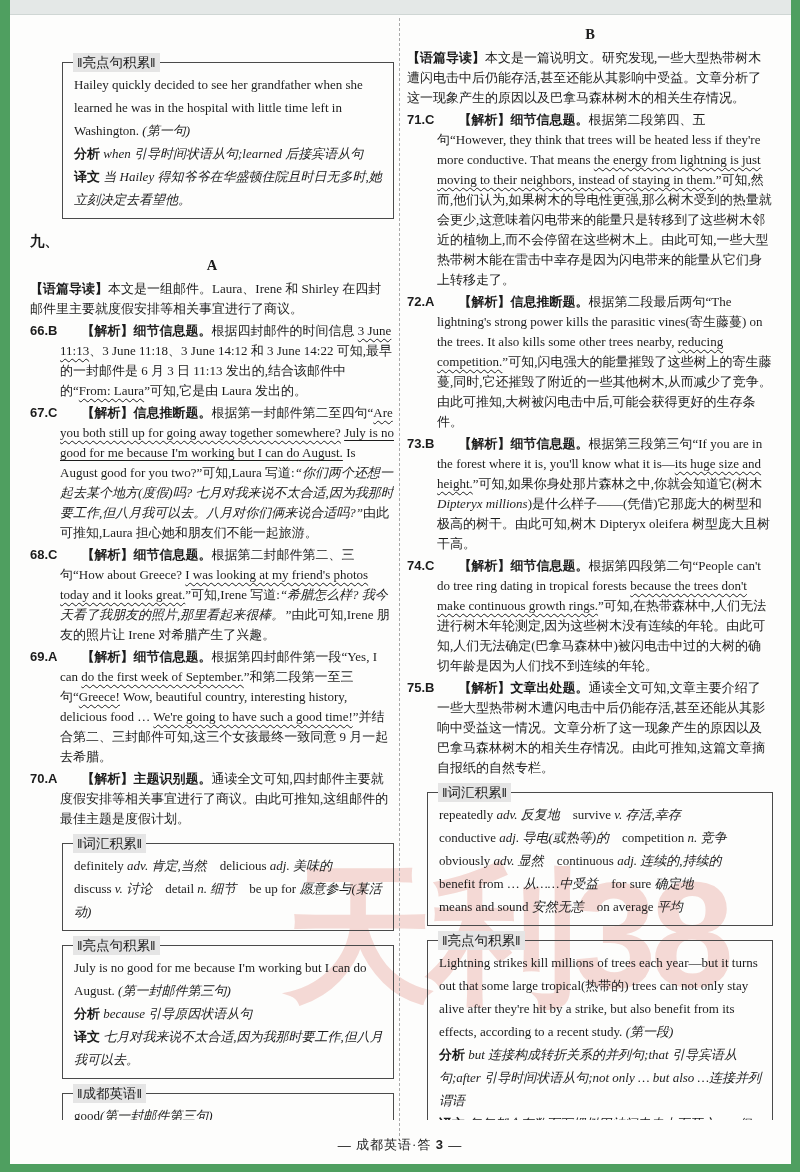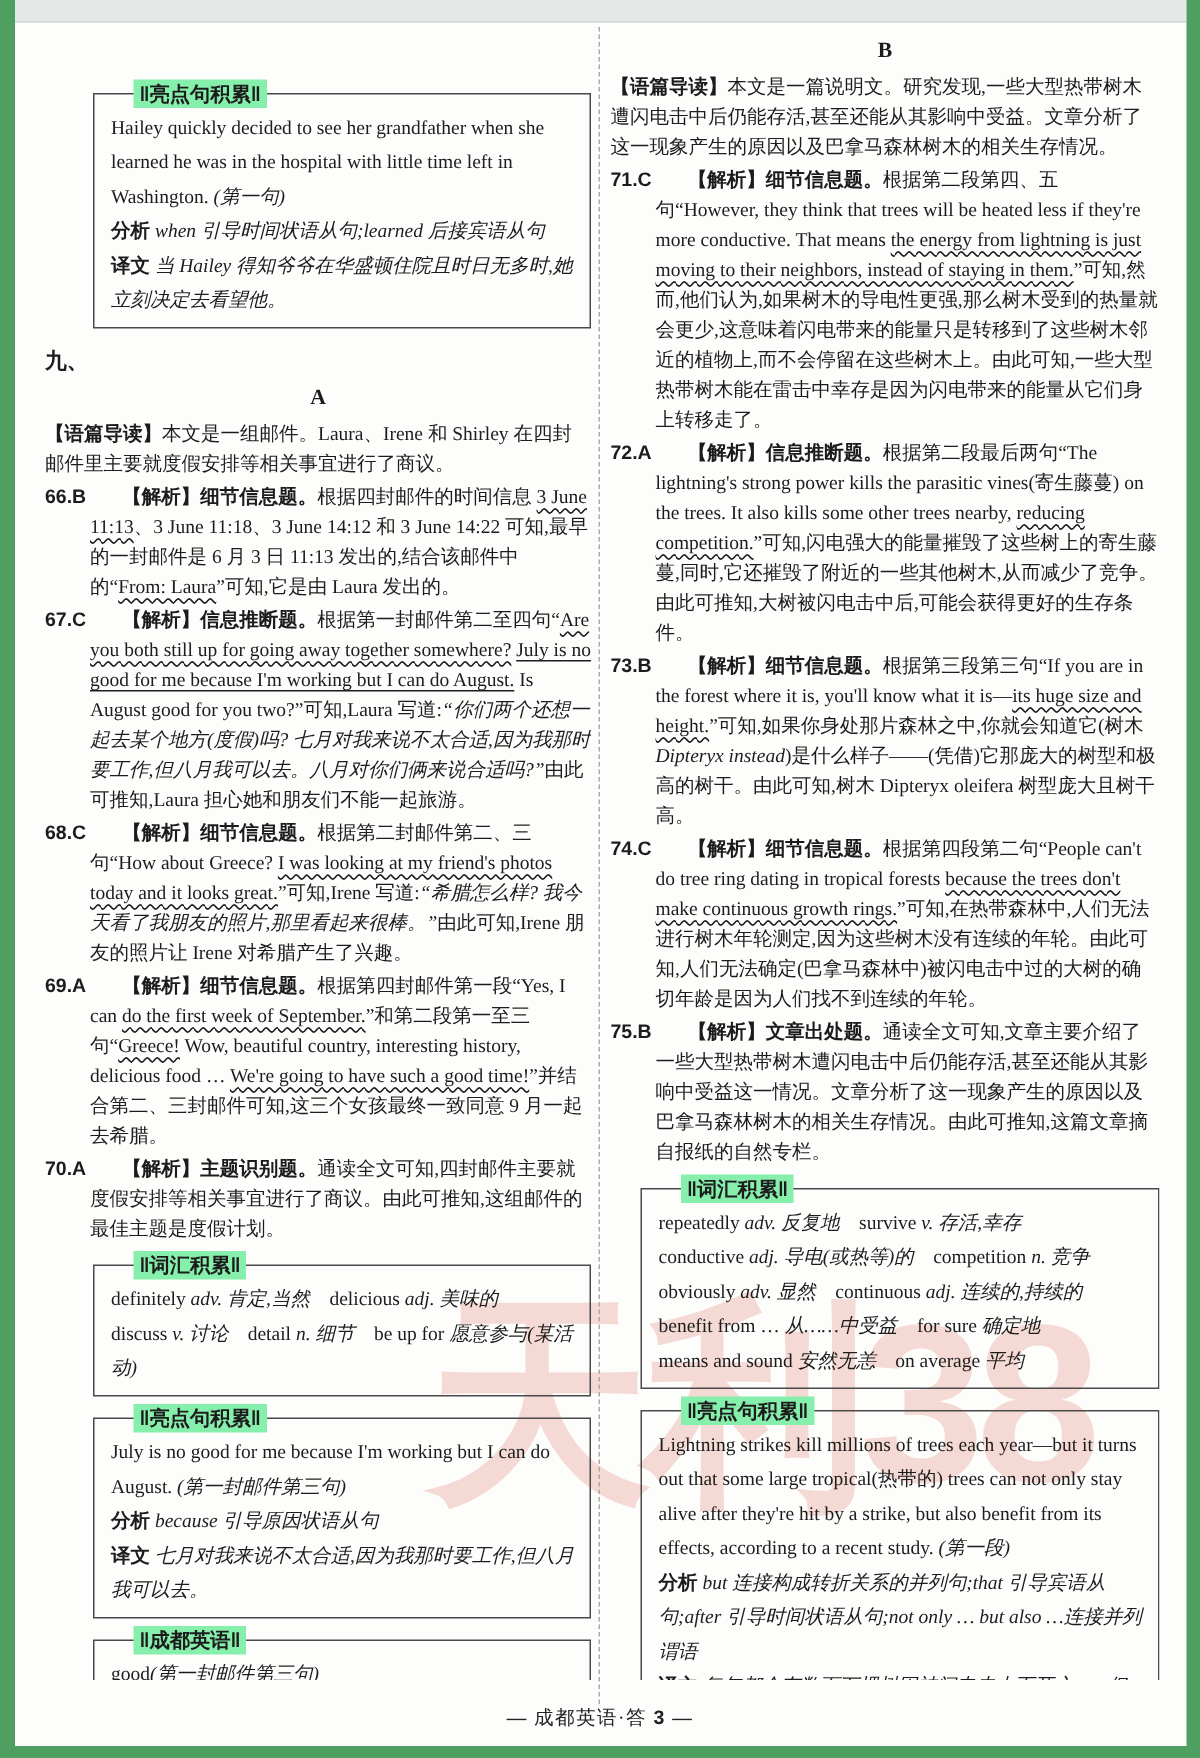--- a/index.html
+++ b/index.html
@@ -38,22 +38,22 @@
 
   .item { padding-left:30px; text-indent:-30px; margin-top:2px; }
   .item .num { font-family:"Liberation Sans", sans-serif; font-weight:bold; margin-right:24px; }
 
   .hbox {
     position:relative; border:1.2px solid #4a4a4a; margin:14px 0 10px 32px;
     padding:10px 10px 7px 11px; line-height:23px;
   }
   .col-right .hbox { margin-left:20px; }
   .hbox-title {
-    position:absolute; top:-10px; left:26px; background:#86efac; padding:0 4px;
-    font-family:"Liberation Sans", sans-serif; font-weight:bold; font-size:13.5px;
+    position:absolute; top:-10px; left:10px; background:#e5e5e5; padding:0 4px;
+    font-family:"Liberation Sans", sans-serif; font-weight:normal; font-size:13.5px;
     line-height:19px; text-indent:0;
   }
   .hbox .line { text-indent:0; }
   .hbox-top { margin-top:42px; }
 
   .footer {
     position:absolute; left:0; bottom:18px; width:800px; text-align:center; z-index:3;
     font-family:"Liberation Serif", serif; font-size:13px; color:#222; letter-spacing:1px;
   }
   .footer .dash { font-weight:bold; }
@@ -125,21 +125,21 @@
     <div class="passage-label">B</div>
     <p class="intro"><span class="b">【语篇导读】</span><span>本文是一篇说明文。研究发现,一些大型热带树木遭闪电击中后仍能存活,甚至还能从其影响中受益。文章分析了这一现象产生的原因以及巴拿马森林树木的相关生存情况。</span></p>
 
     <div class="item">
       <span class="num">71.C</span><span><span class="b">【解析】细节信息题。</span><span>根据第二段第四、五句“However, they think that trees will be heated less if they're more conductive. That means </span><span class="uw">the energy from lightning is just moving to their neighbors, instead of staying in them.</span><span>”可知,然而,他们认为,如果树木的导电性更强,那么树木受到的热量就会更少,这意味着闪电带来的能量只是转移到了这些树木邻近的植物上,而不会停留在这些树木上。由此可知,一些大型热带树木能在雷击中幸存是因为闪电带来的能量从它们身上转移走了。</span></span>
     </div>
     <div class="item">
       <span class="num">72.A</span><span><span class="b">【解析】信息推断题。</span><span>根据第二段最后两句“The lightning's strong power kills the parasitic vines(寄生藤蔓) on the trees. It also kills some other trees nearby, </span><span class="uw">reducing competition.</span><span>”可知,闪电强大的能量摧毁了这些树上的寄生藤蔓,同时,它还摧毁了附近的一些其他树木,从而减少了竞争。由此可推知,大树被闪电击中后,可能会获得更好的生存条件。</span></span>
     </div>
     <div class="item">
-      <span class="num">73.B</span><span><span class="b">【解析】细节信息题。</span><span>根据第三段第三句“If you are in the forest where it is, you'll know what it is—</span><span class="uw">its huge size and height.</span><span>”可知,如果你身处那片森林之中,你就会知道它(树木 </span><span class="i">Dipteryx instead</span><span>)是什么样子——(凭借)它那庞大的树型和极高的树干。由此可知,树木 Dipteryx oleifera 树型庞大且树干高。</span></span>
+      <span class="num">73.B</span><span><span class="b">【解析】细节信息题。</span><span>根据第三段第三句“If you are in the forest where it is, you'll know what it is—</span><span class="uw">its huge size and height.</span><span>”可知,如果你身处那片森林之中,你就会知道它(树木 </span><span class="i">Dipteryx millions</span><span>)是什么样子——(凭借)它那庞大的树型和极高的树干。由此可知,树木 Dipteryx oleifera 树型庞大且树干高。</span></span>
     </div>
     <div class="item">
       <span class="num">74.C</span><span><span class="b">【解析】细节信息题。</span><span>根据第四段第二句“People can't do tree ring dating in tropical forests </span><span class="uw">because the trees don't make continuous growth rings.</span><span>”可知,在热带森林中,人们无法进行树木年轮测定,因为这些树木没有连续的年轮。由此可知,人们无法确定(巴拿马森林中)被闪电击中过的大树的确切年龄是因为人们找不到连续的年轮。</span></span>
     </div>
     <div class="item">
       <span class="num">75.B</span><span><span class="b">【解析】文章出处题。</span><span>通读全文可知,文章主要介绍了一些大型热带树木遭闪电击中后仍能存活,甚至还能从其影响中受益这一情况。文章分析了这一现象产生的原因以及巴拿马森林树木的相关生存情况。由此可推知,这篇文章摘自报纸的自然专栏。</span></span>
     </div>
 
     <div class="hbox">
       <div class="hbox-title">‖词汇积累‖</div>

